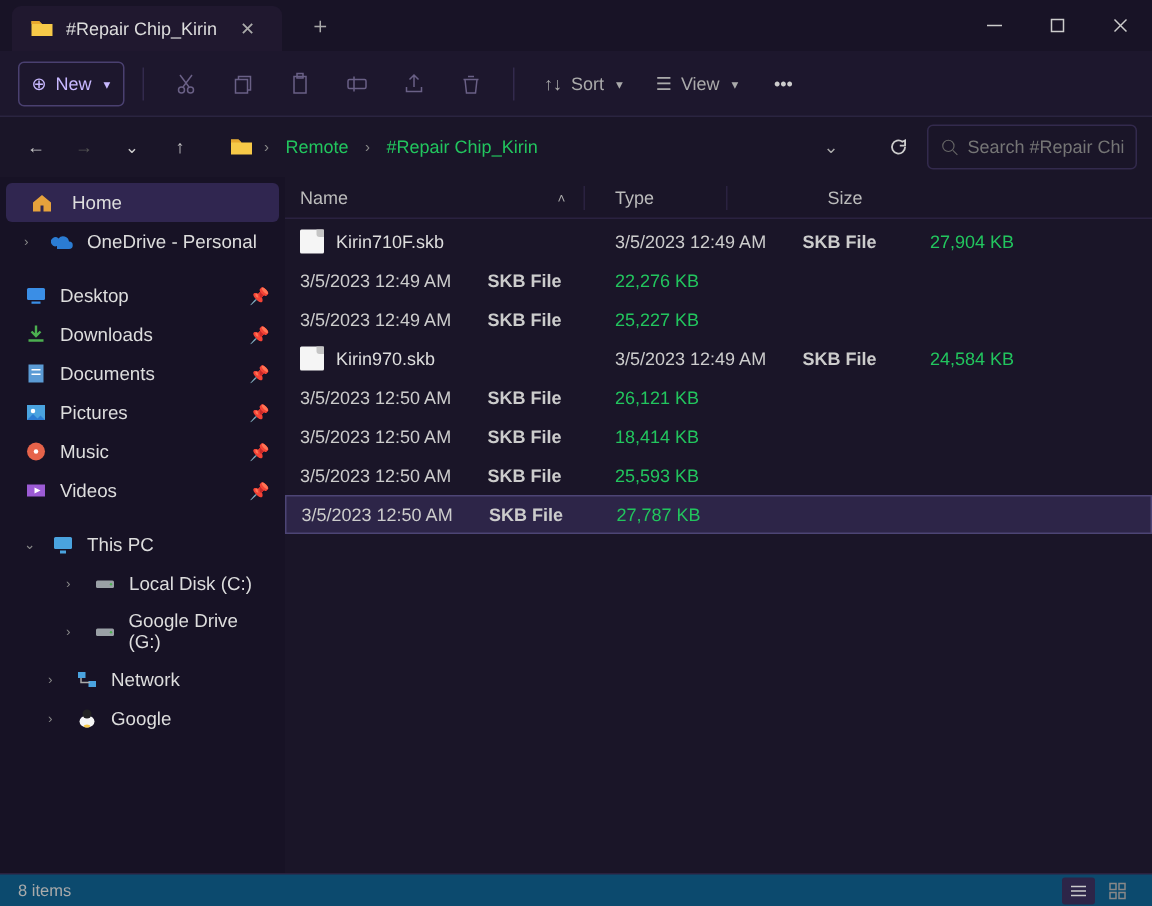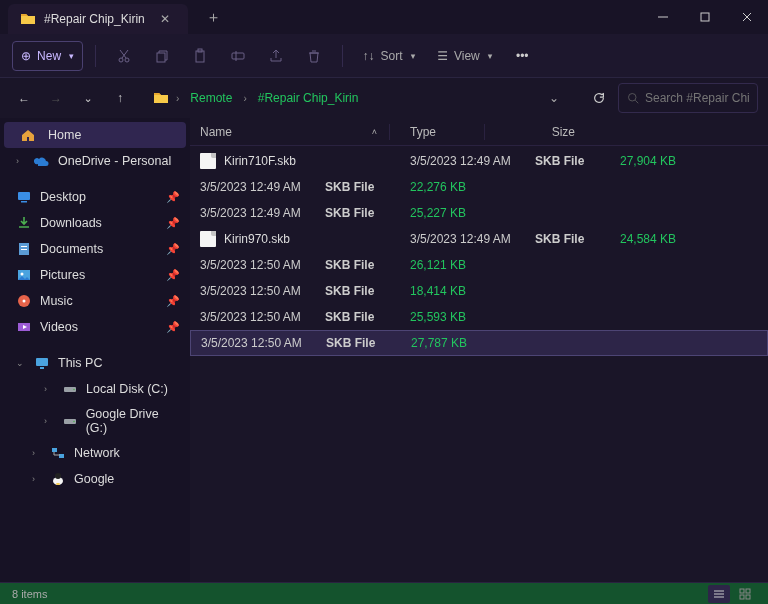--- a/index.html
+++ b/index.html
@@ -62,21 +62,21 @@
 .file-row { display: flex; align-items: center; height: 26px; font-size: 12px; color: #ddd; cursor: pointer; }
 .file-row.selected { background: #2d2548; border: 1px solid #4d4575; }
 .fc-name { width: 210px; display: flex; align-items: center; gap: 8px; padding-left: 10px; }
 .fc-date { width: 125px; color: #ccc; padding-left: 10px; }
 .fc-type { width: 95px; color: #ccc; padding-left: 10px; font-weight: bold; }
 .fc-size { width: 90px; color: #22c55e; text-align: left; padding-right: 10px; }
 .file-icon { width: 16px; height: 16px; background: #f5f5f5; border-radius: 1px; position: relative; }
 .file-icon::after { content: ""; position: absolute; top: 0; right: 0; width: 5px; height: 5px; background: #c5c5c5; border-bottom-left-radius: 2px; }
 
 
-.status-bar { height: 22px; display: flex; align-items: center; padding: 0 12px; background: #14532d; color: #aaa; font-size: 11px; border-top: 1px solid #2a2240; }
+.status-bar { height: 22px; display: flex; align-items: center; padding: 0 12px; background: #0c4a6e; color: #aaa; font-size: 11px; border-top: 1px solid #2a2240; }
 .status-bar .right { margin-left: auto; display: flex; gap: 4px; }
 .view-toggle { width: 22px; height: 18px; display: flex; align-items: center; justify-content: center; color: #888; cursor: pointer; border-radius: 2px; }
 .view-toggle.active { background: #2d2548; color: #ccc; }
 
 svg { display: block; }
 </style>
 </head>
 <body>
 
 <div class="title-bar">

